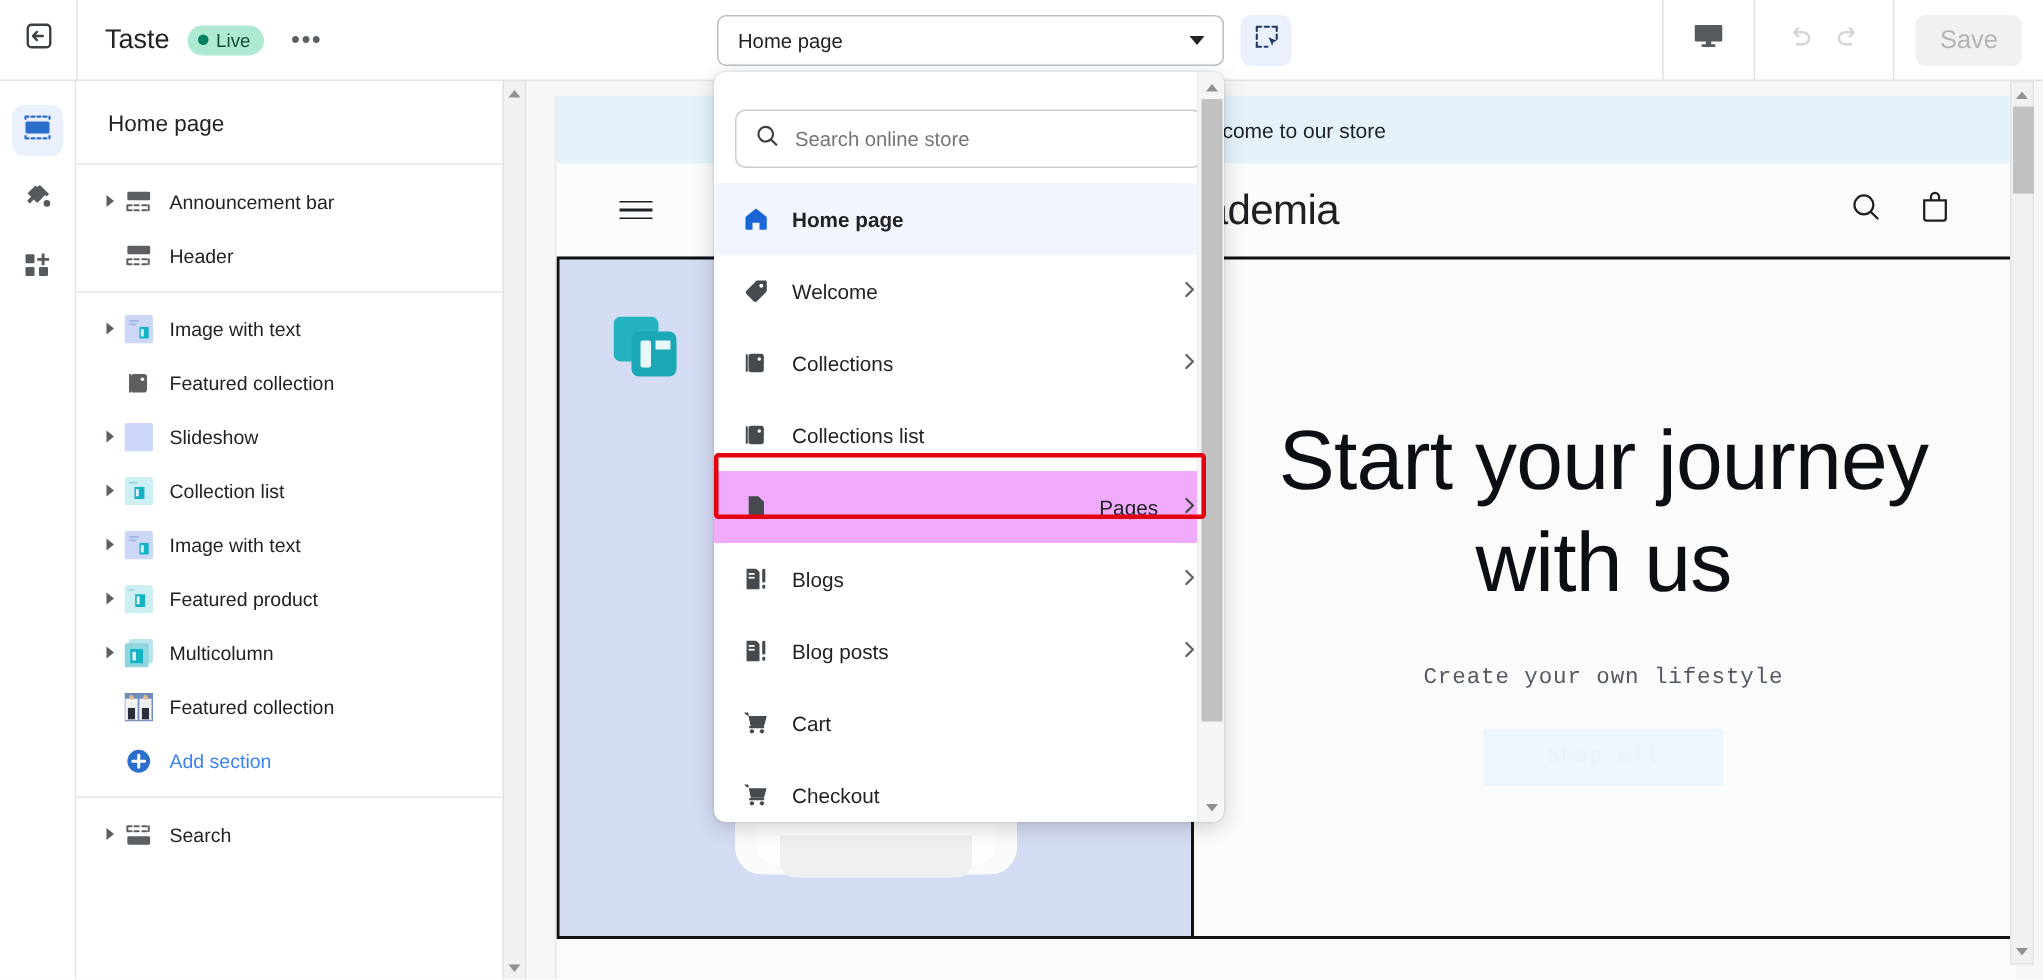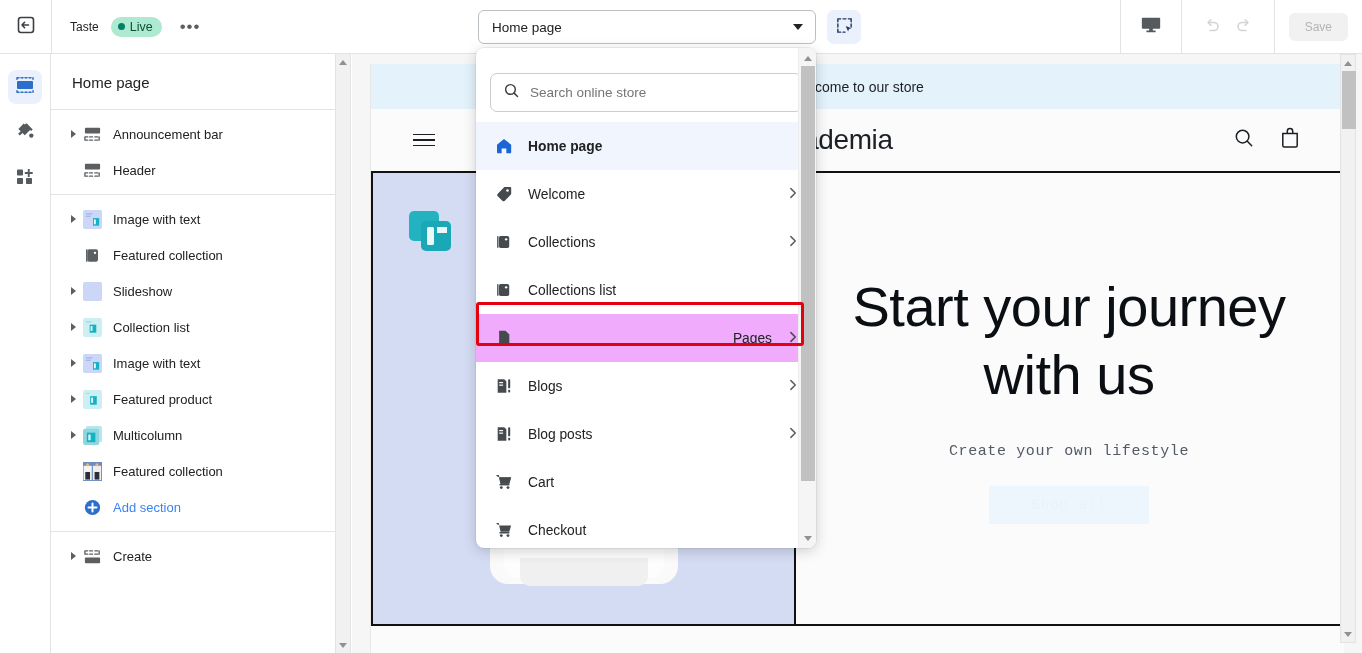--- a/index.html
+++ b/index.html
@@ -15,21 +15,21 @@
   .topbar {
     position: absolute; top: 0; left: 0; width: 1362px; height: 54px;
     background: #ffffff; border-bottom: 1px solid #e1e3e5;
     display: flex; align-items: center;
   }
   .tb-exit {
     width: 52px; height: 53px; display: flex; align-items: center; justify-content: center;
     border-right: 1px solid #e1e3e5; cursor: pointer;
   }
   .tb-left { display: flex; align-items: center; gap: 12px; padding-left: 18px; }
-  .store-name { font-size: 12px; color: #202223; }
+  .store-name { font-size: 18px; color: #202223; }
   .live-badge {
     display: inline-flex; align-items: center; gap: 5px;
     background: #aee9d1; color: #0c5132; border-radius: 10px;
     padding: 2px 9px 2px 7px; font-size: 12.5px; line-height: 16px;
   }
   .live-dot { width: 7px; height: 7px; border-radius: 50%; background: #008060; display:inline-block; }
   .tb-more { font-size: 17px; color: #5c5f62; letter-spacing: 1px; cursor: pointer;
              padding: 0 6px; line-height: 10px; user-select:none;}
 
   .tb-center { position: absolute; left: 478px; top: 10px; display: flex; align-items: center; gap: 11px; }
@@ -44,21 +44,21 @@
     width: 34px; height: 34px; border-radius: 7px; background: #eaf1fd;
     display: flex; align-items: center; justify-content: center; cursor: pointer;
   }
 
   .tb-right { position: absolute; right: 0; top: 0; height: 53px; display: flex; align-items: center; }
   .tb-seg { height: 53px; display: flex; align-items: center; padding: 0 14px;
             border-left: 1px solid #e1e3e5; }
   .icon-btn { width: 32px; height: 30px; display:flex; align-items:center; justify-content:center;
               cursor:pointer; }
   .save-btn {
-    background: #f1f1f1; color: #b5b5b5; font-size: 12px; border-radius: 6px;
+    background: #f1f1f1; color: #b5b5b5; font-size: 17px; border-radius: 6px;
     padding: 7px 16px; cursor: default;
   }
 
   
   .rail {
     position: absolute; top: 54px; left: 0; width: 51px; height: 599px;
     background: #ffffff; border-right: 1px solid #e1e3e5;
     display: flex; flex-direction: column; align-items: center; padding-top: 16px; gap: 12px;
   }
   .rail-btn { width: 34px; height: 34px; border-radius: 8px; display:flex;
@@ -461,21 +461,21 @@
       <div class="sb-row">
         <span class="sb-arrow">
             <i></i>
           </span>
         <span class="sb-ico">
           <svg width="19" height="19" viewBox="0 0 20 20" fill="none">
             <path d="M2 4h3M7 4h3M12.5 4h3M2 7.5h3M7 7.5h3M12.5 7.5h3M2 4v3.5M17 4v3.5" stroke="#5c5f62" stroke-width="1.4" stroke-linecap="round"></path>
             <rect x="2" y="11" width="16" height="6" rx="1" fill="#5c5f62"></rect>
           </svg>
         </span>
-        <span>Create</span>
+        <span>Search</span>
       </div>
     </div>
   </div>
 
   <div class="sb-scroll">
     <div class="sc-arrow-up">
         <span class="tri-up"></span>
       </div>
     <div class="sc-arrow-dn">
         <span class="tri-dn"></span>

